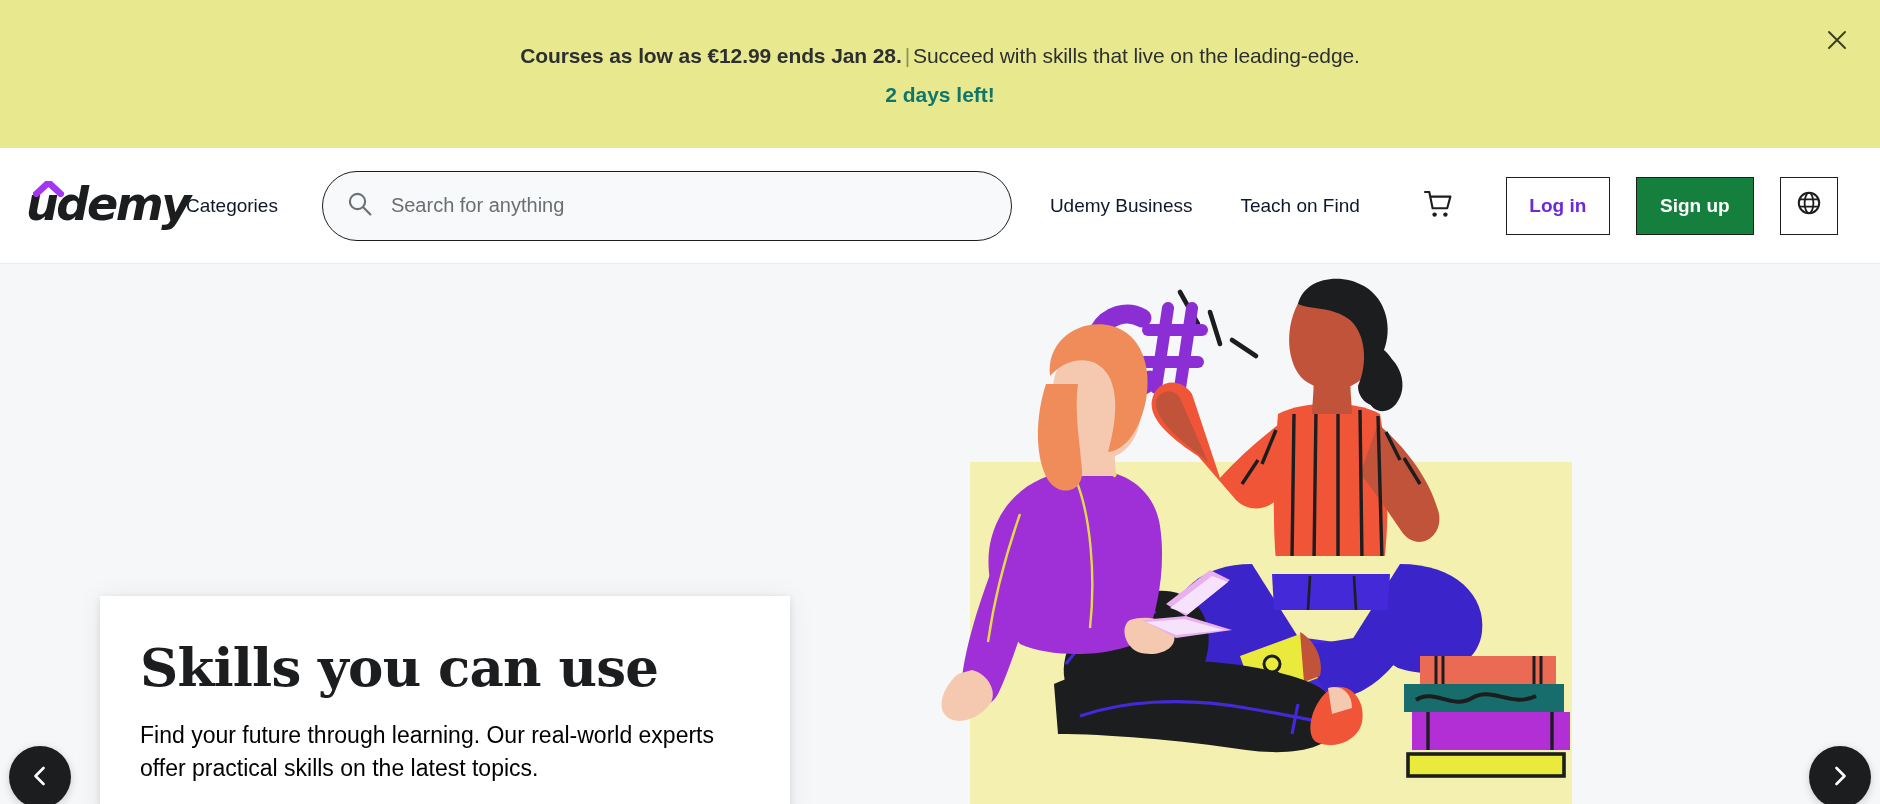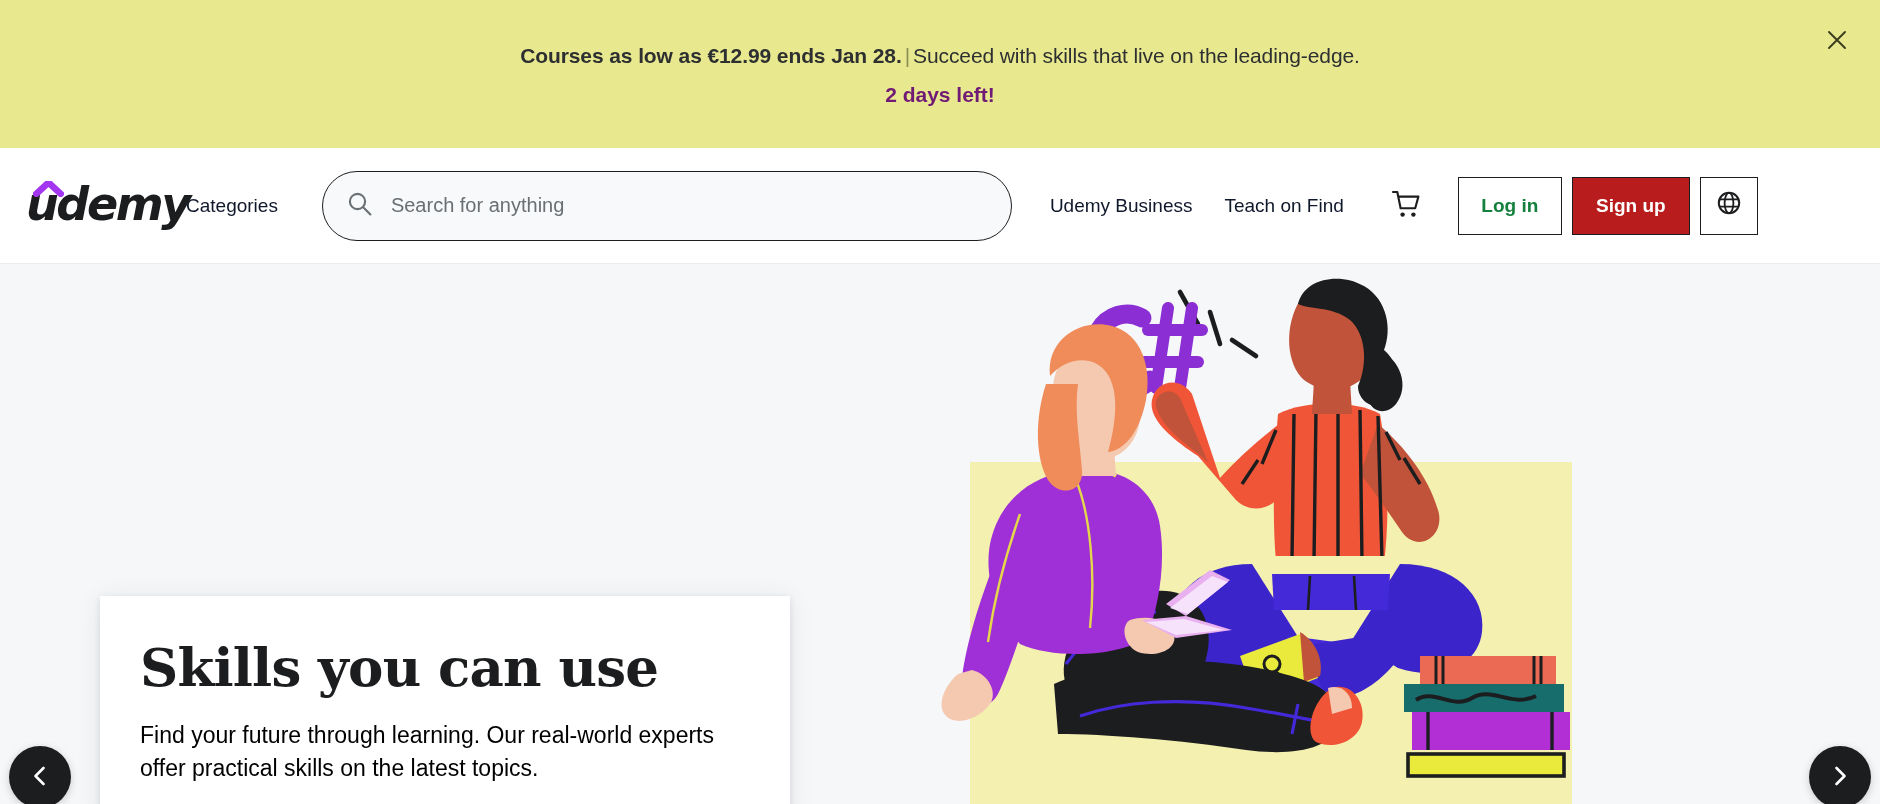--- a/index.html
+++ b/index.html
@@ -34,21 +34,21 @@
   .promo-strong { font-weight: 700; }
   .promo-sep {
     color: #8d8f55;
     font-weight: 400;
     padding: 0 3px;
   }
   .promo-rest { font-weight: 400; }
   .promo-line2 {
     font-size: 21px;
     font-weight: 700;
-    color: #701a75;
+    color: #0f766e;
     line-height: 1.45;
     margin-top: 11px;
   }
   .promo-close {
     position: absolute;
     right: 22px;
     top: 19px;
     width: 42px;
     height: 42px;
     display: flex;
@@ -137,21 +137,21 @@
     font-family: "Liberation Sans", sans-serif;
     font-size: 20px;
     color: #0369a1;
     width: 100%;
   }
   .search-input::placeholder { color: #6a6f73; opacity: 1; }
 
   .nav-right {
     display: flex;
     align-items: center;
-    gap: 0px;
+    gap: 16px;
     flex: none;
   }
   .nav-right .nav-link { padding: 10px 16px; }
 
   .cart-btn {
     width: 56px;
     height: 56px;
     display: flex;
     align-items: center;
     justify-content: center;
@@ -168,26 +168,26 @@
     height: 58px;
     display: flex;
     align-items: center;
     justify-content: center;
     cursor: pointer;
     border: 1.4px solid #1c1d1f;
     white-space: nowrap;
   }
   .btn-login {
     background: #ffffff;
-    color: #15803d;
+    color: #6d28d9;
     width: 104px;
     margin-left: 14px;
   }
   .btn-signup {
-    background: #b91c1c;
+    background: #15803d;
     color: #ffffff;
     width: 118px;
     margin-left: 10px;
   }
   .btn-lang {
     background: #ffffff;
     color: #1c1d1f;
     width: 58px;
     margin-left: 10px;
   }

